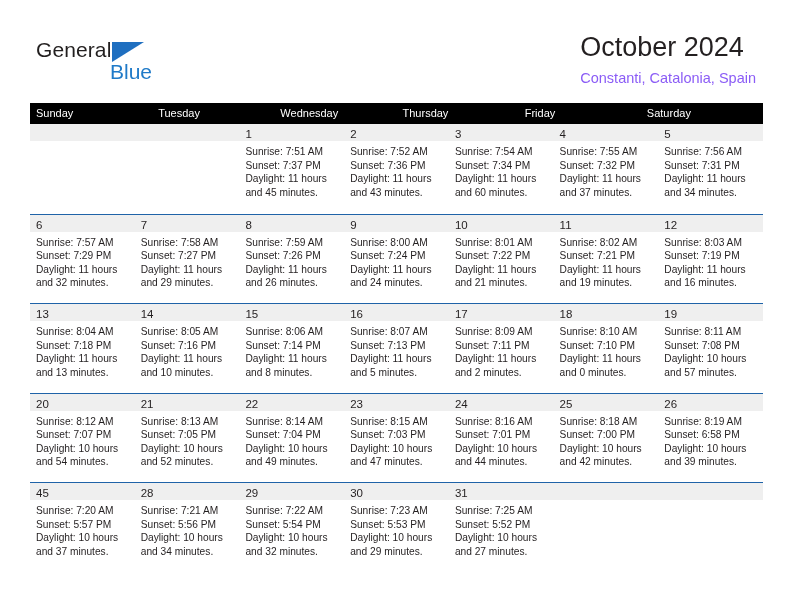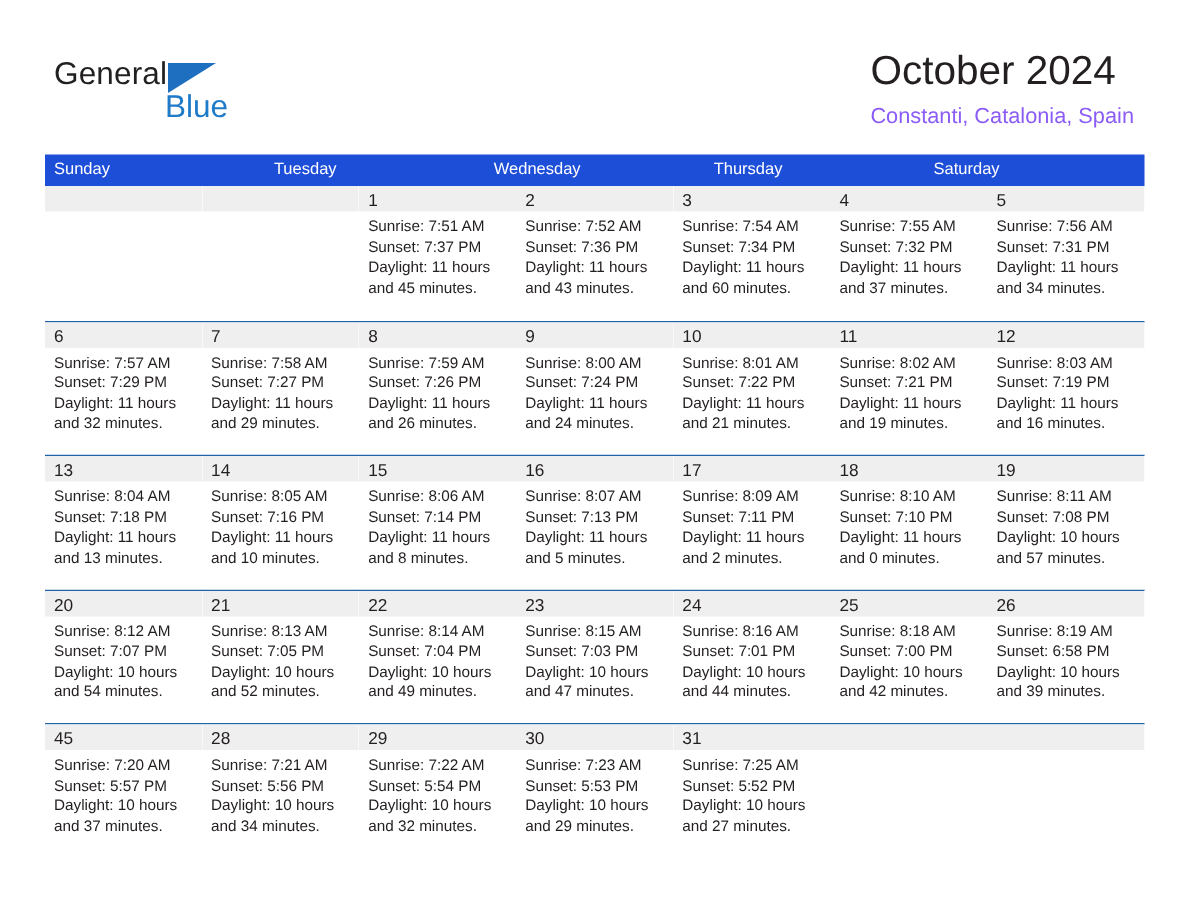--- a/index.html
+++ b/index.html
@@ -90,21 +90,21 @@
   
   .calendar {
     position: absolute;
     left: 30px;
     top: 103px;
     width: 733px;
   }
 
   .weekday-row {
     display: flex;
-    background: #1d4ed8;
+    background: #000000;
     height: 21px;
   }
   .weekday {
     flex: 1 1 0;
     color: #ffffff;
     font-size: 11px;
     line-height: 21px;
     padding-left: 6px;
     box-sizing: border-box;
     overflow: hidden;
@@ -170,20 +170,21 @@
     </div>
 
   </div>
 
   <div class="calendar">
     <div class="weekday-row" id="weekday-row">
         <div class="weekday">Sunday</div>
         <div class="weekday">Tuesday</div>
         <div class="weekday">Wednesday</div>
         <div class="weekday">Thursday</div>
+        <div class="weekday">Friday</div>
         <div class="weekday">Saturday</div>
       </div>
     <div id="weeks-container">
         <div class="week first">
           <div class="day">
             <div class="day-num-band"><span class="day-num"></span></div>
             <div class="day-body"></div>
           </div>
           <div class="day">
             <div class="day-num-band"><span class="day-num"></span></div>

